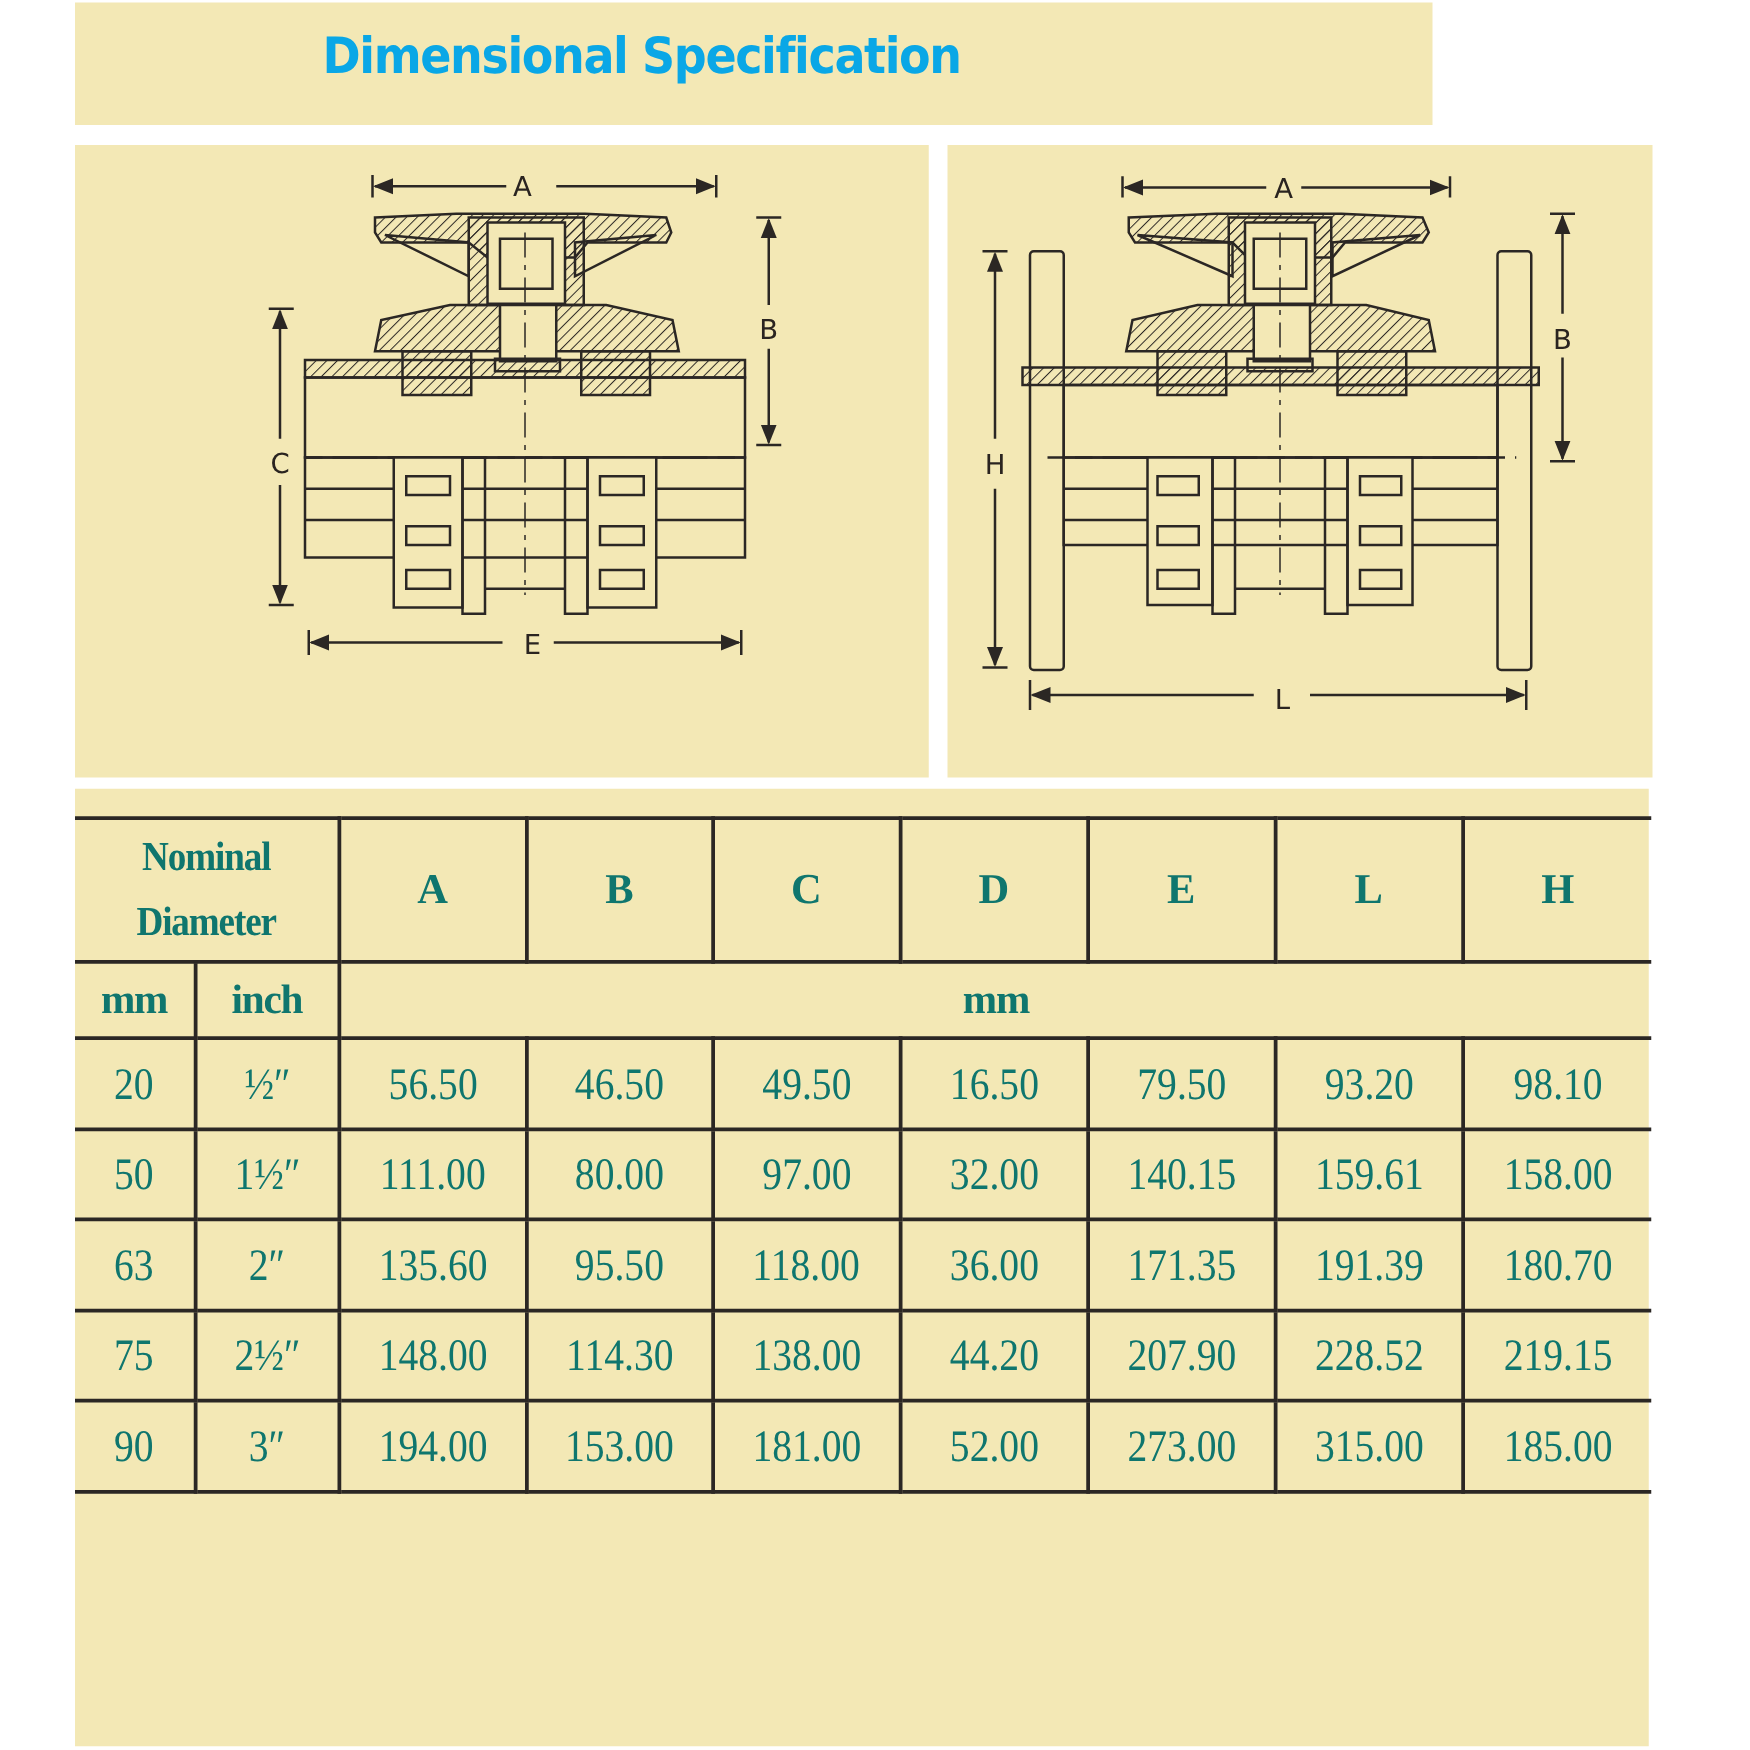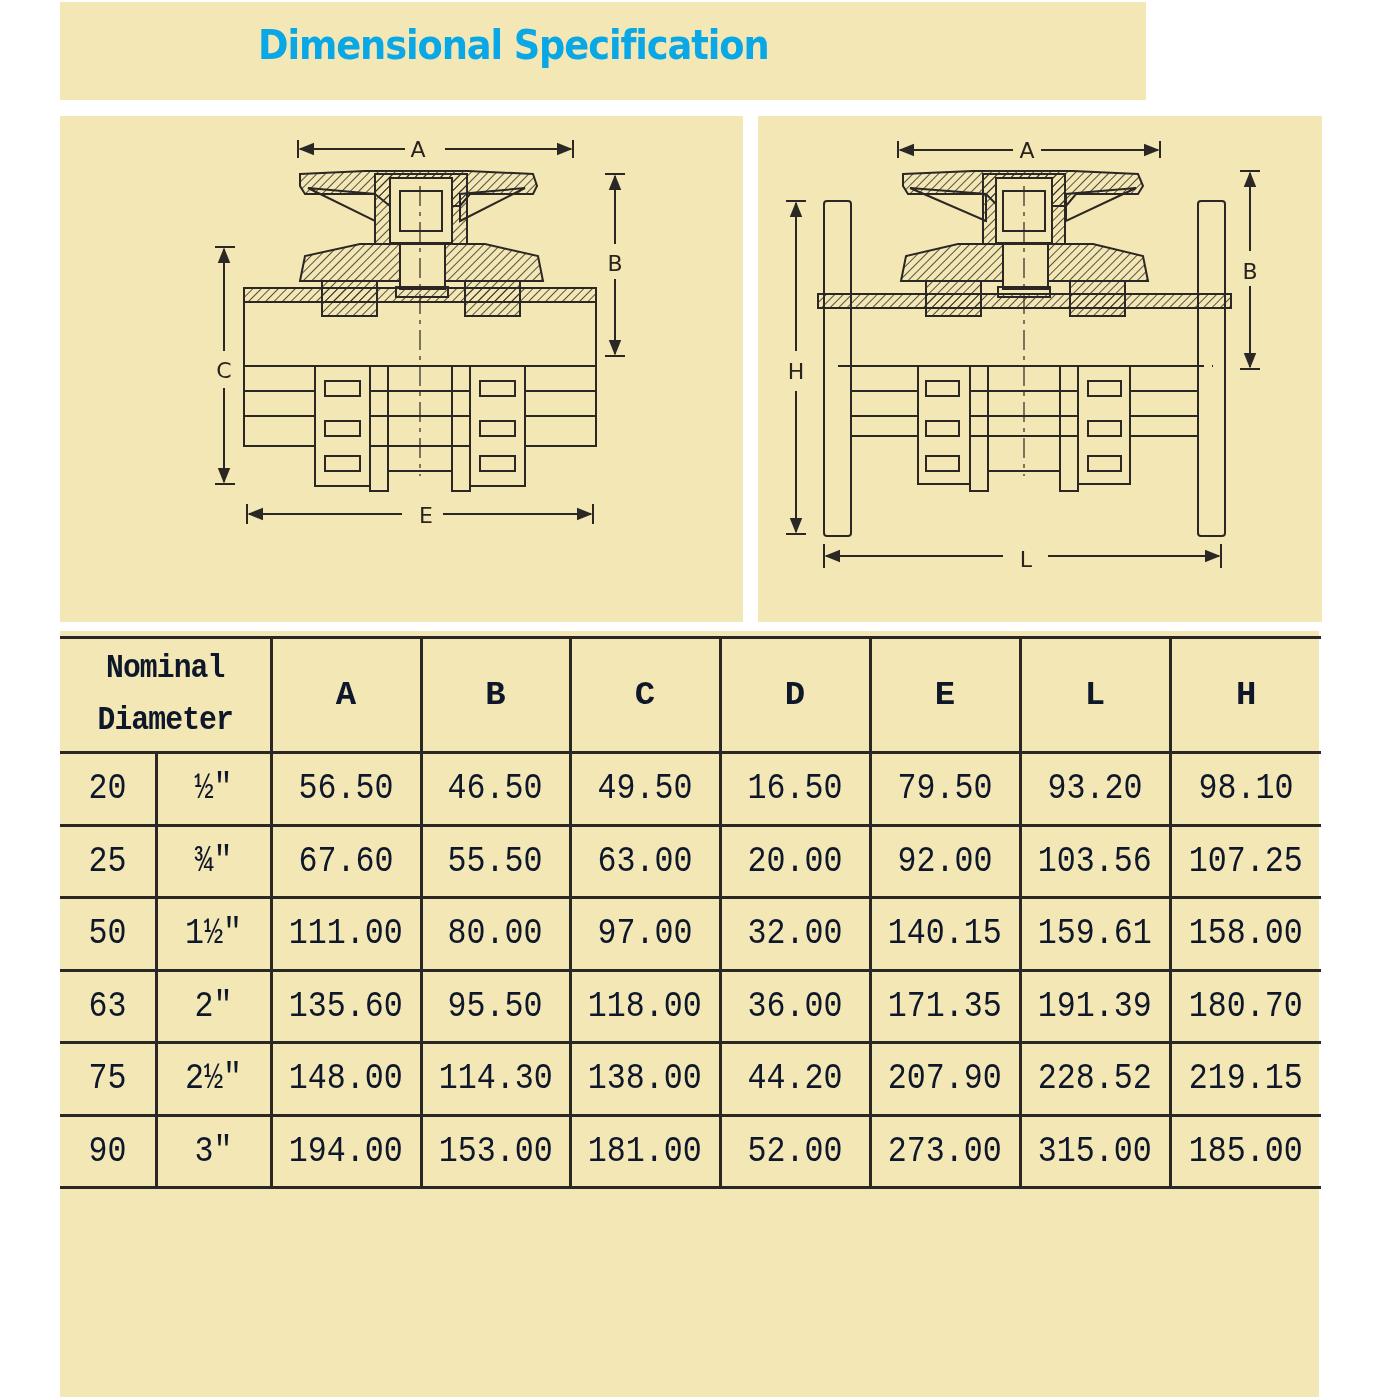--- a/index.html
+++ b/index.html
@@ -15,23 +15,23 @@
       transform: scaleX(0.92); transform-origin: left top; white-space: nowrap;
     }
 
     #diagram-left { position: absolute; left: 60px; top: 116px; width: 683px; height: 506px; }
     #diagram-right { position: absolute; left: 758px; top: 116px; width: 564px; height: 506px; }
     .diagram svg { position: absolute; left: 0; top: 0; }
     .dim-label { font-family: "DejaVu Sans", sans-serif; font-size: 22px; fill: #2a2420; }
 
     #spec-table { position: absolute; left: 60px; top: 631px; width: 1259px; height: 766px; }
     table.spec {
-      position: absolute; left: 0; top: 5px;
+      position: absolute; left: 0; top: 22px;
       border-collapse: collapse; table-layout: fixed; width: 1261px;
-      font-family: Liberation Mono, monospace; color: #0f172a;
+      font-family: Liberation Serif, serif; color: #0f766e;
     }
     table.spec td, table.spec th {
       border: 3px solid #2b2724; text-align: center; vertical-align: middle; padding: 0;
     }
     table.spec tr > *:first-child { border-left: none; }
     table.spec tr > *:last-child { border-right: none; }
     table.spec th { font-weight: bold; }
     .h-nominal { font-size: 33px; line-height: 52px; letter-spacing: -1px; transform: scaleX(0.9); display: inline-block; }
     .h-col { font-size: 34px; }
     .h-unit { font-size: 33px; letter-spacing: -1px; }
@@ -217,45 +217,39 @@
         <span class="h-nominal"><span>Nominal</span><br><span>Diameter</span></span>
       </th>
       <th class="h-col">A</th>
       <th class="h-col">B</th>
       <th class="h-col">C</th>
       <th class="h-col">D</th>
       <th class="h-col">E</th>
       <th class="h-col">L</th>
       <th class="h-col">H</th>
     </tr>
+    <tr class="row-unit">
+      <th class="h-unit">mm</th>
+      <th class="h-unit">inch</th>
+      <th class="h-unit" colspan="7">mm</th>
+    </tr>
     </tbody>
       <tbody id="rows">
         <tr class="row-data">
           <td class="val"><span>20</span></td>
           <td class="val"><span>½″</span></td>
           <td class="val"><span>56.50</span></td>
           <td class="val"><span>46.50</span></td>
           <td class="val"><span>49.50</span></td>
           <td class="val"><span>16.50</span></td>
           <td class="val"><span>79.50</span></td>
           <td class="val"><span>93.20</span></td>
           <td class="val"><span>98.10</span></td>
         </tr>
         <tr class="row-data">
-          <td class="val"><span>25</span></td>
-          <td class="val"><span>¾″</span></td>
-          <td class="val"><span>67.60</span></td>
-          <td class="val"><span>55.50</span></td>
-          <td class="val"><span>63.00</span></td>
-          <td class="val"><span>20.00</span></td>
-          <td class="val"><span>92.00</span></td>
-          <td class="val"><span>103.56</span></td>
-          <td class="val"><span>107.25</span></td>
-        </tr>
-        <tr class="row-data">
           <td class="val"><span>50</span></td>
           <td class="val"><span>1½″</span></td>
           <td class="val"><span>111.00</span></td>
           <td class="val"><span>80.00</span></td>
           <td class="val"><span>97.00</span></td>
           <td class="val"><span>32.00</span></td>
           <td class="val"><span>140.15</span></td>
           <td class="val"><span>159.61</span></td>
           <td class="val"><span>158.00</span></td>
         </tr>

